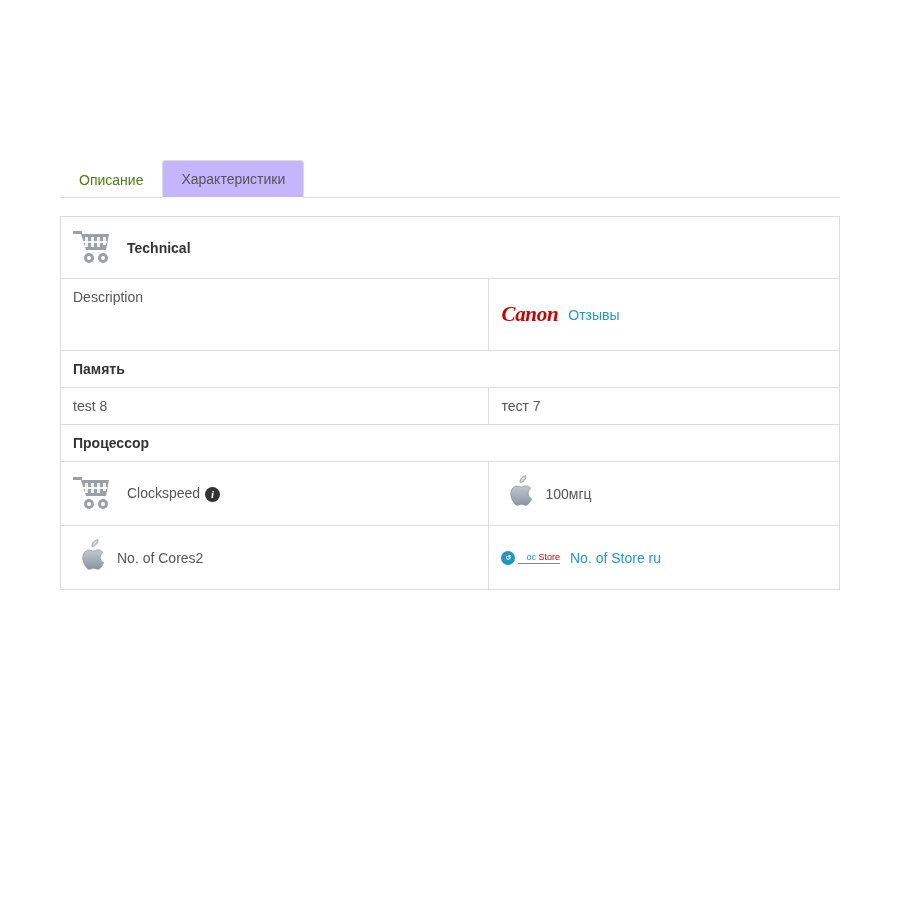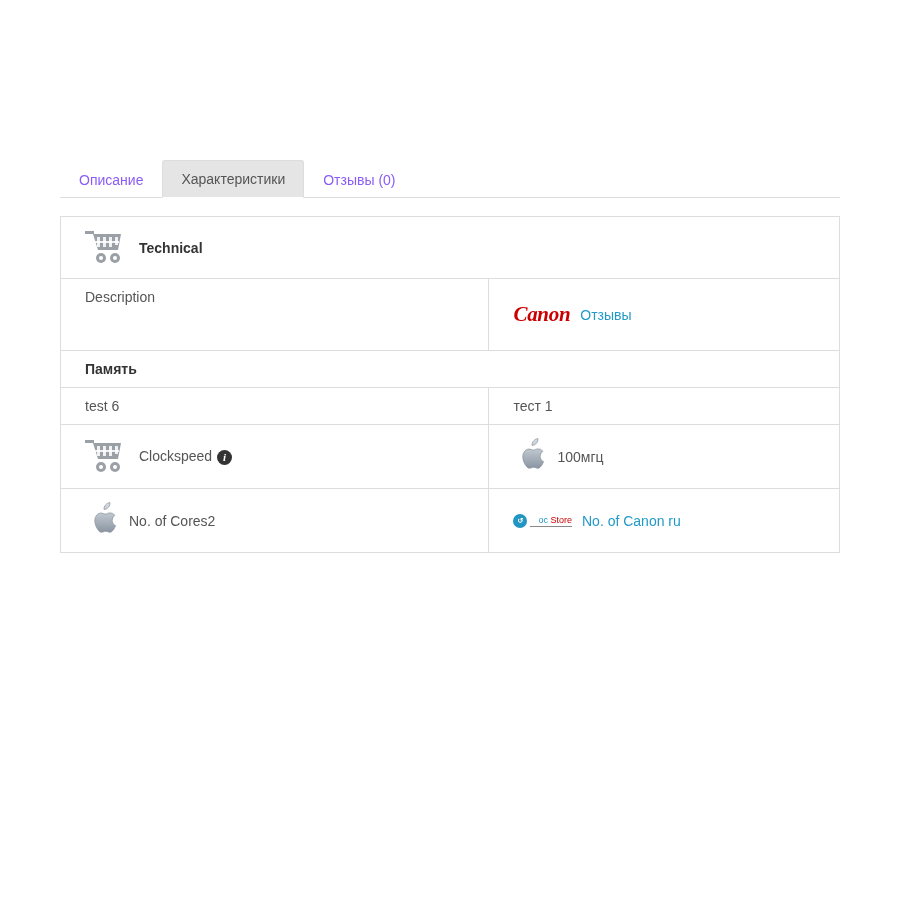--- a/index.html
+++ b/index.html
@@ -15,44 +15,44 @@
       padding: 160px 60px 40px 60px;
       width: 900px;
     }
     .tabs {
       border-bottom: 1px solid #ddd;
       display: flex;
       align-items: flex-end;
     }
     .tab {
       padding: 10px 18px;
-      color: #8b5cf6;
+      color: #4d7c0f;
       cursor: pointer;
       border: 1px solid transparent;
       border-bottom: none;
       position: relative;
       margin-bottom: -1px;
       background: transparent;
     }
     .tab.active {
       color: #555;
       border: 1px solid #ddd;
       border-bottom: 1px solid #fff;
       border-top-left-radius: 3px;
       border-top-right-radius: 3px;
-      background: #e5e5e5;
+      background: #c4b5fd;
     }
     .spec-table {
       width: 100%;
       border-collapse: collapse;
       margin-top: 18px;
     }
     .spec-table td {
       border: 1px solid #ddd;
-      padding: 10px 24px;
+      padding: 10px 12px;
       vertical-align: middle;
       color: #555;
     }
     .spec-table td.section-header {
       font-weight: bold;
       color: #333;
     }
     .spec-table td .cell-inner {
       display: flex;
       align-items: center;
@@ -142,21 +142,20 @@
       <stop offset="0%" stop-color="#d8dde3"></stop>
       <stop offset="45%" stop-color="#b8c0c9"></stop>
       <stop offset="100%" stop-color="#8a95a2"></stop>
     </linearGradient>
   </defs>
 </svg>
 
 <div class="tabs">
   <div class="tab">Описание</div>
   <div class="tab active">Характеристики</div>
-  <div class="tab">Отзывы (0)</div>
 </div>
 
 <table class="spec-table">
 
   <tbody>
       <tr>
     <td colspan="2" class="section-header">
       <div class="cell-inner">
         <span class="cart-icon">
           <svg width="44" height="38" viewBox="0 0 44 38">
@@ -192,24 +191,29 @@
       </div>
     </td>
   </tr>
 
   <tr>
     <td colspan="2" class="section-header">
       <span class="bold-text">Память</span>
     </td>
   </tr>
   <tr>
-    <td class="left-col">test 6</td>
-    <td>тест 1</td>
-  </tr>
-
+    <td class="left-col">test 8</td>
+    <td>тест 7</td>
+  </tr>
+
+  <tr>
+    <td colspan="2" class="section-header">
+      <span class="bold-text">Процессор</span>
+    </td>
+  </tr>
 
   <tr>
     <td class="left-col">
       <div class="cell-inner">
         <span class="cart-icon">
           <svg width="44" height="38" viewBox="0 0 44 38">
             <g fill="#9aa0a5">
               <rect x="0" y="4" width="5" height="3"></rect>
               <rect x="5" y="4" width="4" height="3"></rect>
               <path d="M8 7 L36 7 L33 23 L13 23 Z"></path>
@@ -255,18 +259,18 @@
       </div>
     </td>
     <td>
       <div class="cell-inner">
         <span class="ocstore-badge">
           <span class="ocstore-circle">↺</span>
           <span class="ocstore-text">
             <span class="oc">oc</span> <span class="store">Store</span>
           </span>
         </span>
-        <span class="link-text">No. of Canon ru</span>
+        <span class="link-text">No. of Store ru</span>
       </div>
     </td>
   </tr>
 </tbody>
   </table>
 
 </body></html>

